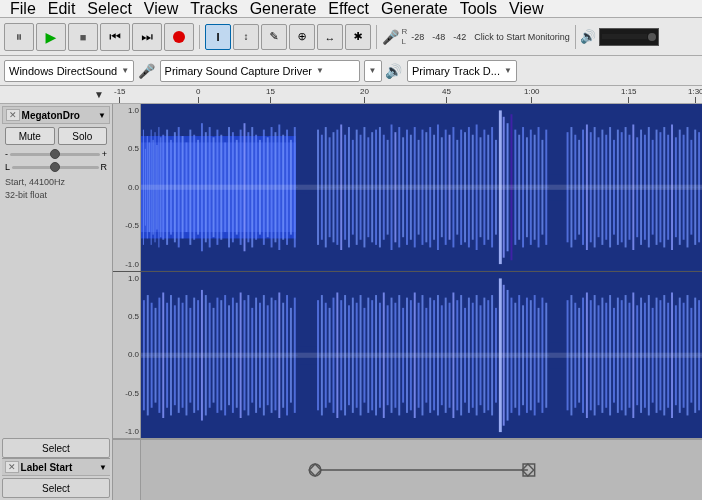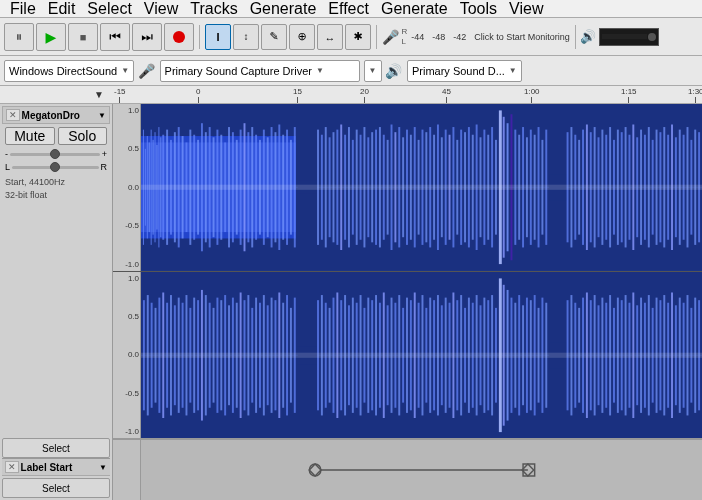--- a/index.html
+++ b/index.html
@@ -160,21 +160,21 @@
       display: flex;
       gap: 3px;
     }
     .ms-btn {
       flex: 1;
       height: 18px;
       background: #e0e0e0;
       border: 1px solid #888;
       border-radius: 2px;
       cursor: pointer;
-      font-size: 14px;
+      font-size: 10px;
       display: flex;
       align-items: center;
       justify-content: center;
     }
     .slider-track {
       flex: 1;
       height: 3px;
       background: #aaa;
       border-radius: 2px;
       position: relative;
@@ -241,21 +241,21 @@
     <div style="display:flex; align-items:center; gap:2px;">
       <span style="font-size:14px;">🎤</span>
       <div style="display:flex; flex-direction:column; align-items:flex-start; gap:1px;">
         <span style="font-size:8px; color:#555;">R</span>
         <span style="font-size:8px; color:#555;">L</span>
       </div>
     </div>
   </div>
 
   <div style="display:flex; align-items:center; gap:0; margin-left:2px;">
-    <span style="font-size:9px; color:#333; margin-right:8px;">-44</span>
+    <span style="font-size:9px; color:#333; margin-right:8px;">-28</span>
     <span style="font-size:9px; color:#333; margin-right:8px;">-48</span>
     <span style="font-size:9px; color:#333; margin-right:8px;">-42</span>
     <span style="font-size:9px; color:#333; cursor:pointer;">Click to Start Monitoring</span>
   </div>
 
   <div class="tb-sep"></div>
 
   <div style="display:flex; align-items:center; gap:2px;">
     <span style="font-size:13px;">🔊</span>
     <div style="width:60px; height:18px; background:#1a1a1a; border:1px solid #555; display:flex; align-items:center; padding:1px 2px; gap:1px;">
@@ -273,37 +273,37 @@
   <span style="font-size:14px;">🎤</span>
   <div class="dropdown" style="min-width:200px;align-items:center;">
     <span>Primary Sound Capture Driver</span>
     <span class="dropdown-arrow">▼</span>
   </div>
   <div class="dropdown">
     <span class="dropdown-arrow">▼</span>
   </div>
   <span style="font-size:14px;">🔊</span>
   <div class="dropdown">
-    <span>Primary Sound D...</span>
+    <span>Primary Track D...</span>
     <span class="dropdown-arrow">▼</span>
   </div>
 </div>
 
 <div id="ruler">
   <span class="ruler-arrow">▼</span>
   <div class="ruler-marks">
     <div class="ruler-mark" style="left:0px;">
       <span class="label">-15</span>
       <div class="tick"></div>
     </div>
     <div class="ruler-mark" style="left:82px;">
       <span class="label">0</span>
       <div class="tick"></div>
     </div>
-    <div class="ruler-mark" style="left:179px;">
+    <div class="ruler-mark" style="left:152px;">
       <span class="label">15</span>
       <div class="tick"></div>
     </div>
     <div class="ruler-mark" style="left:246px;">
       <span class="label">20</span>
       <div class="tick"></div>
     </div>
     <div class="ruler-mark" style="left:328px;">
       <span class="label">45</span>
       <div class="tick"></div>

